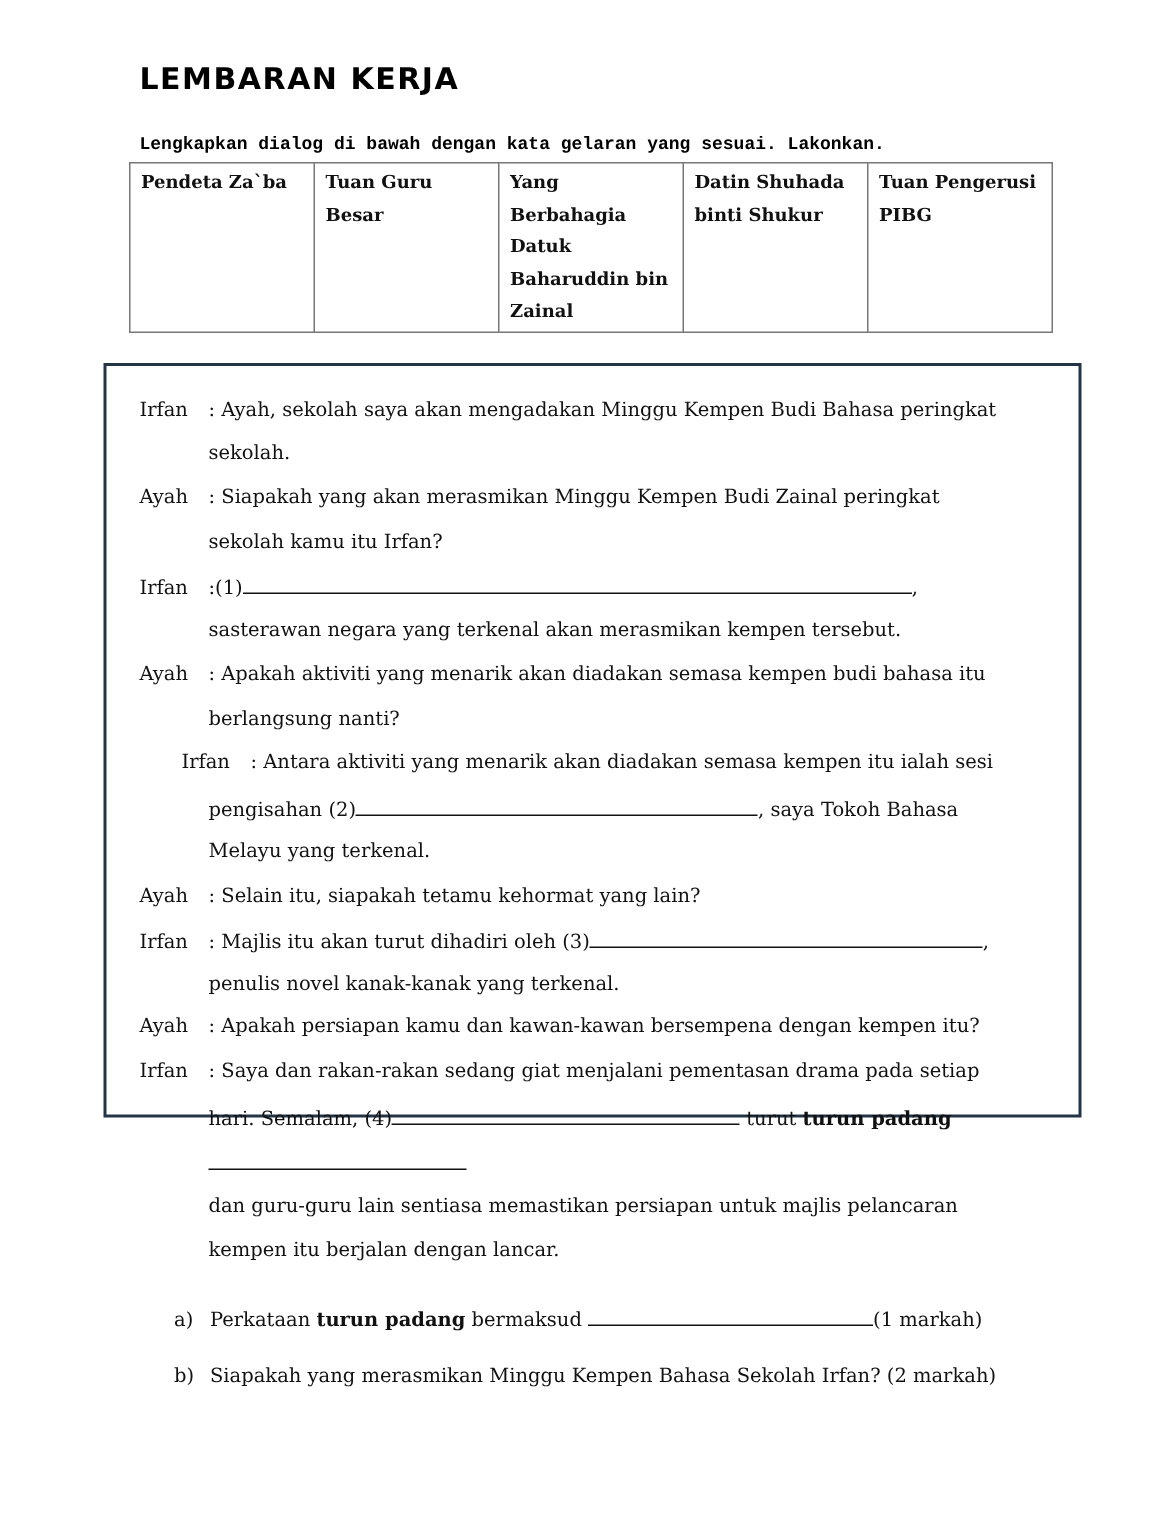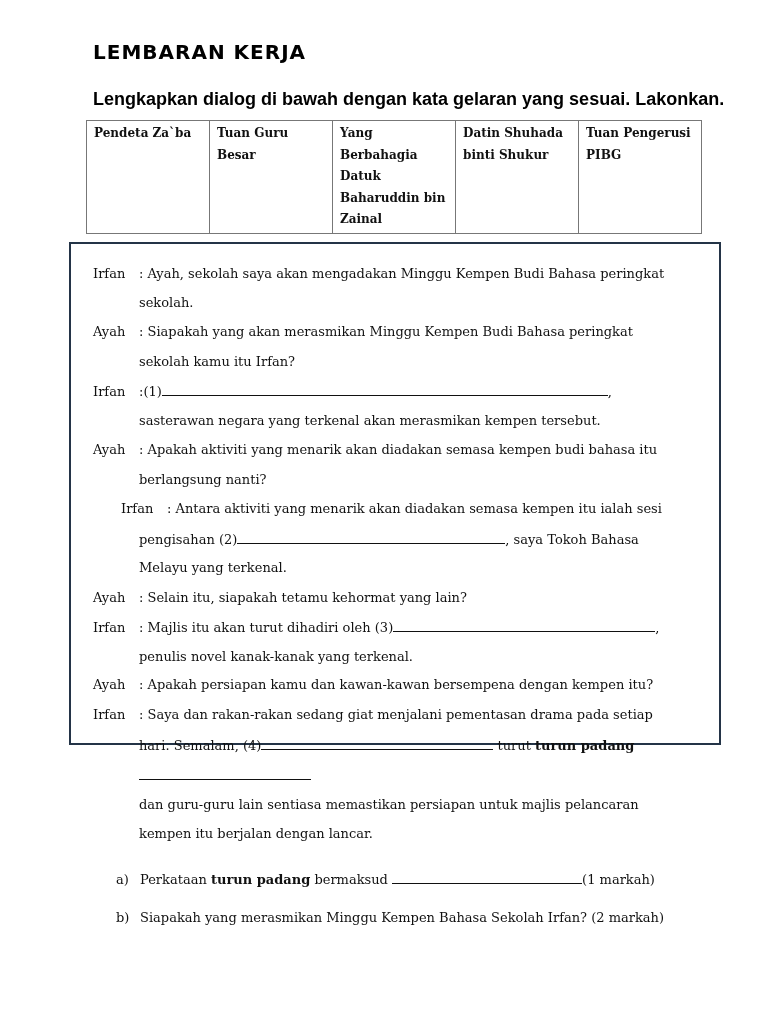--- a/index.html
+++ b/index.html
@@ -1,19 +1,19 @@
 <!DOCTYPE html>
 <html><head>
 <meta charset="utf-8">
 <style>
   html, body { margin: 0; padding: 0; background: #ffffff; }
   body { width: 768px; height: 1024px; position: relative; overflow: hidden; color: #111; font-family: "DejaVu Serif", serif; }
   .title { position: absolute; left: 93px; top: 40px; font-family: "DejaVu Sans", sans-serif; font-weight: bold; font-size: 20px; letter-spacing: 1px; color: #000; }
-  .instruction { position: absolute; left: 93px; top: 89px; font-family: Liberation Sans, sans-serif; font-weight: bold; font-size: 18px; color: #000; }
-  table.gelaran { position: absolute; left: 86px; top: 120px; width: 616px; height: 106px; border-collapse: collapse; table-layout: fixed; }
+  .instruction { position: absolute; left: 93px; top: 89px; font-family: Liberation Mono, monospace; font-weight: bold; font-size: 12px; color: #000; }
+  table.gelaran { position: absolute; left: 86px; top: 108px; width: 616px; height: 106px; border-collapse: collapse; table-layout: fixed; }
   table.gelaran td { border: 1px solid #777; vertical-align: top; padding: 2px 7px; font-family: "DejaVu Serif", serif; font-weight: bold; font-size: 12px; line-height: 21.5px; color: #111; }
   .dialog-box { position: absolute; left: 69px; top: 242px; width: 652px; height: 503px; border: 2px solid #243447; box-sizing: border-box; }
   .line { position: absolute; font-family: "DejaVu Serif", serif; font-size: 13px; color: #111; white-space: nowrap; }
   .spk { position: absolute; left: 93px; }
   .txt { left: 139px; }
   .blank { display: inline-block; border-bottom: 1px solid #111; height: 12px; vertical-align: baseline; }
   b { font-weight: bold; }
   .q { position: absolute; font-family: "DejaVu Serif", serif; font-size: 13px; color: #111; white-space: nowrap; }
 </style>
 </head>
@@ -52,21 +52,21 @@
   </table>
 
 <div class="dialog-box"></div>
 
 <div class="line" style="top:266px;">
   <span class="spk" style="position:static;display:inline-block;width:46px;margin-left:93px;">Irfan</span><span>: Ayah, sekolah saya akan mengadakan Minggu Kempen Budi Bahasa peringkat</span>
 </div>
 <div class="line txt" style="top:295px;">sekolah.</div>
 
 <div class="line" style="top:324px;">
-  <span style="display:inline-block;width:46px;margin-left:93px;">Ayah</span><span>: Siapakah yang akan merasmikan Minggu Kempen Budi Bahasa peringkat</span>
+  <span style="display:inline-block;width:46px;margin-left:93px;">Ayah</span><span>: Siapakah yang akan merasmikan Minggu Kempen Budi Zainal peringkat</span>
 </div>
 <div class="line txt" style="top:354px;">sekolah kamu itu Irfan?</div>
 
 <div class="line" style="top:383px;">
   <span style="display:inline-block;width:46px;margin-left:93px;">Irfan</span><span>:(1)</span><span class="blank" style="width:446px;"></span><span>,</span>
 </div>
 <div class="line txt" style="top:413px;">sasterawan negara yang terkenal akan merasmikan kempen tersebut.</div>
 
 <div class="line" style="top:442px;">
   <span style="display:inline-block;width:46px;margin-left:93px;">Ayah</span><span>: Apakah aktiviti yang menarik akan diadakan semasa kempen budi bahasa itu</span>

